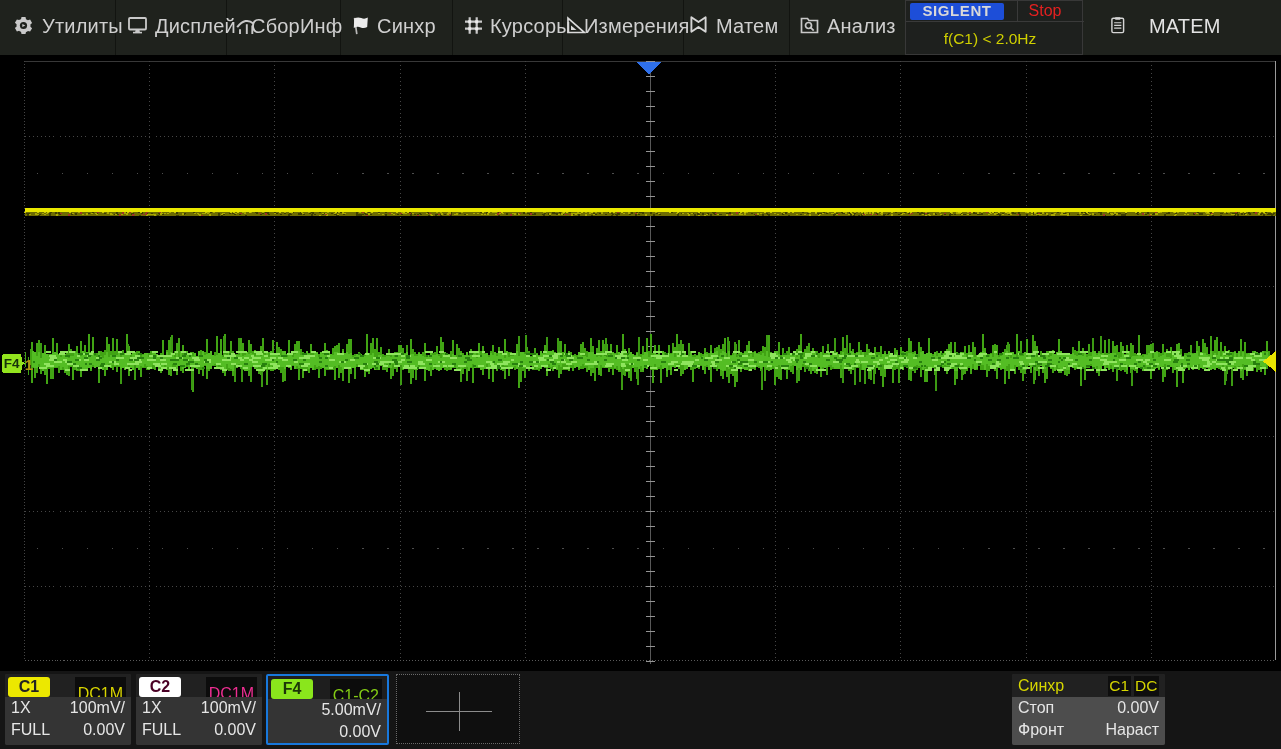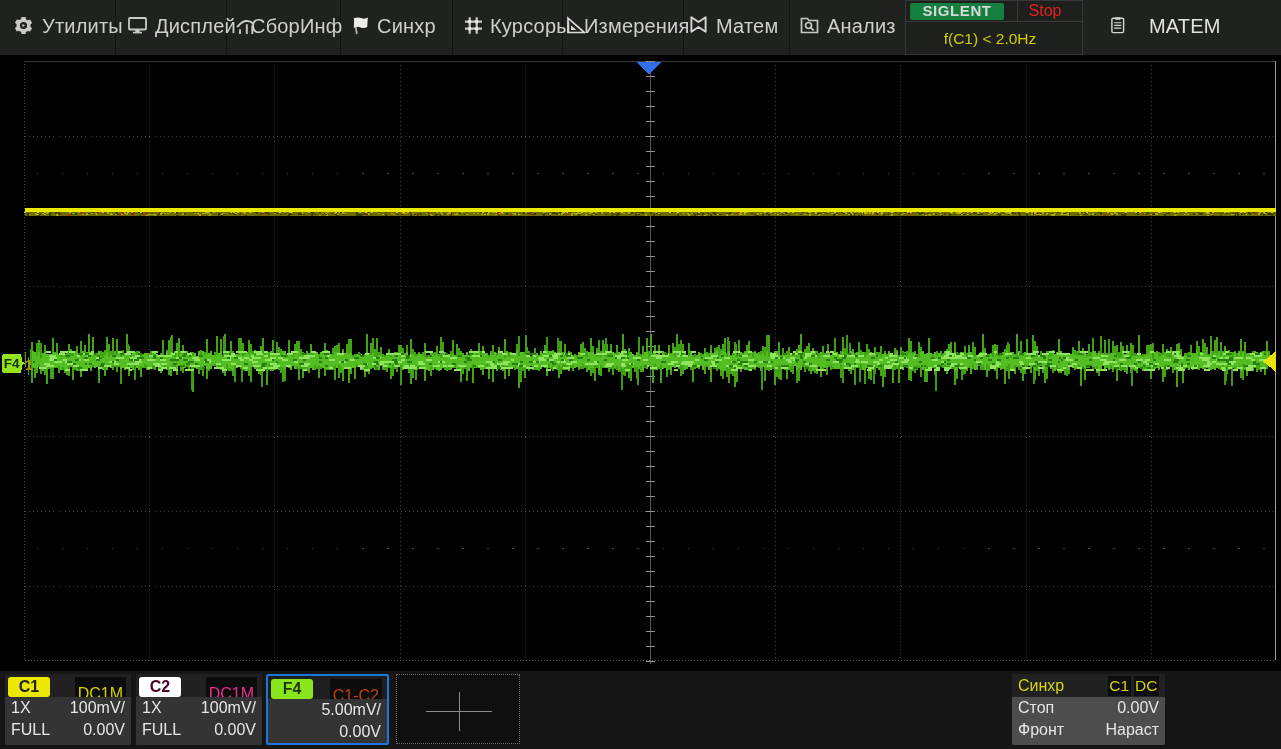--- a/index.html
+++ b/index.html
@@ -2,21 +2,21 @@
 <html><head><meta charset="utf-8"><title>SDS</title><style>
 *{margin:0;padding:0;box-sizing:border-box}
 html,body{width:1281px;height:749px;background:#000;overflow:hidden;font-family:"Liberation Sans",sans-serif}
 #topbar{position:absolute;left:0;top:0;width:1281px;height:55px;background:#1f221d}
 #topbar .div{position:absolute;top:0;width:1px;height:55px;background:#121410}
 .mi{position:absolute;top:16px}
 .ml{position:absolute;top:15px;font-size:20px;color:#cfcfcf;white-space:nowrap;letter-spacing:0.2px}
 #sigblock{position:absolute;left:905px;top:0;width:178px;height:55px;background:#1e201e;border:1px solid #383838}
 #sb-h{position:absolute;left:0;top:20px;width:178px;height:1px;background:#3a3a3a}
 #sb-v{position:absolute;left:111px;top:0;width:1px;height:20px;background:#3a3a3a}
-#siglogo{position:absolute;left:4px;top:2px;width:94px;height:16.5px;background:#15803d;border-radius:2px;color:#d8d8d8;font-weight:bold;font-size:15px;text-align:center;line-height:16.5px;letter-spacing:0.6px}
+#siglogo{position:absolute;left:4px;top:2px;width:94px;height:16.5px;background:#1d4ed8;border-radius:2px;color:#d8d8d8;font-weight:bold;font-size:15px;text-align:center;line-height:16.5px;letter-spacing:0.6px}
 #stop{position:absolute;left:106px;top:1px;width:66px;text-align:center;color:#e42020;font-size:16px;line-height:18px}
 #freq{position:absolute;left:0;top:29px;width:168px;text-align:center;color:#cfcf00;font-size:15.5px}
 #botbar{position:absolute;left:0;top:671px;width:1281px;height:78px;background:#151515}
 .box{position:absolute;top:3px;height:71px;background:#343434;border-radius:2px;overflow:hidden}
 .bh{position:relative;height:23px;background:#212121}
 .tag{position:absolute;left:3px;top:3px;width:42px;height:20px;border-radius:3px;font-size:16px;font-weight:bold;text-align:center;line-height:20px}
 .cpl{position:absolute;right:5px;top:3px;height:20px;background:#0c0c0c;padding:7px 3px;font-size:16px;line-height:20px}
 .hl{position:absolute;left:8px;top:2px;font-size:16px;line-height:20px}
 .ttag{display:inline-block;background:#0e0e0e;color:#d6d600;font-size:15.5px;line-height:20px;padding:0 1.5px}
 .bb{position:relative;height:48px;background:#343434;padding:2px 6px 0 6px}
@@ -164,21 +164,21 @@
         </div>
         <div class="r">
           <span>FULL</span>
           <span>0.00V</span>
         </div>
       </div>
     </div>
 <div class="box" id="f4box" style="left:266px;width:123px">
 <div class="bh">
         <span class="tag" style="background:#8ae61c;color:#1c3608">F4</span>
-        <span class="cpl" style="color:#c2410c">C1-C2</span>
+        <span class="cpl" style="color:#84cc16">C1-C2</span>
       </div>
 <div class="bb">
         <div class="r">
           <span></span>
           <span>5.00mV/</span>
         </div>
         <div class="r">
           <span></span>
           <span>0.00V</span>
         </div>

